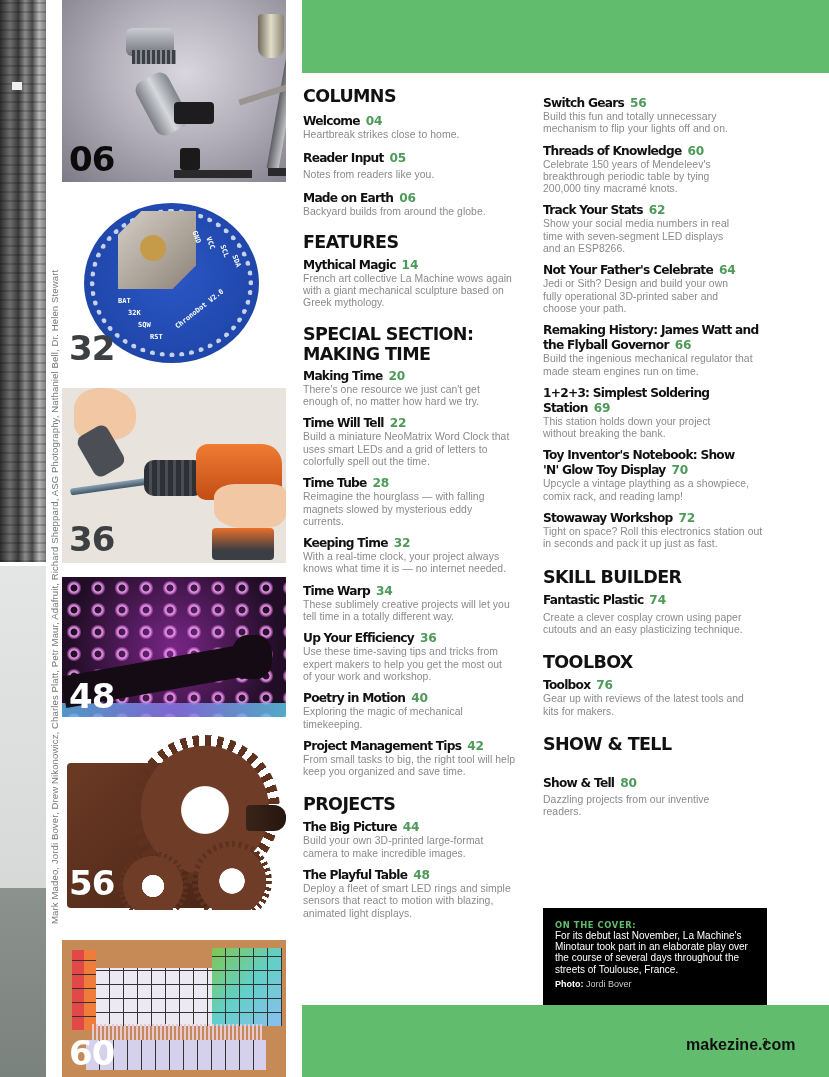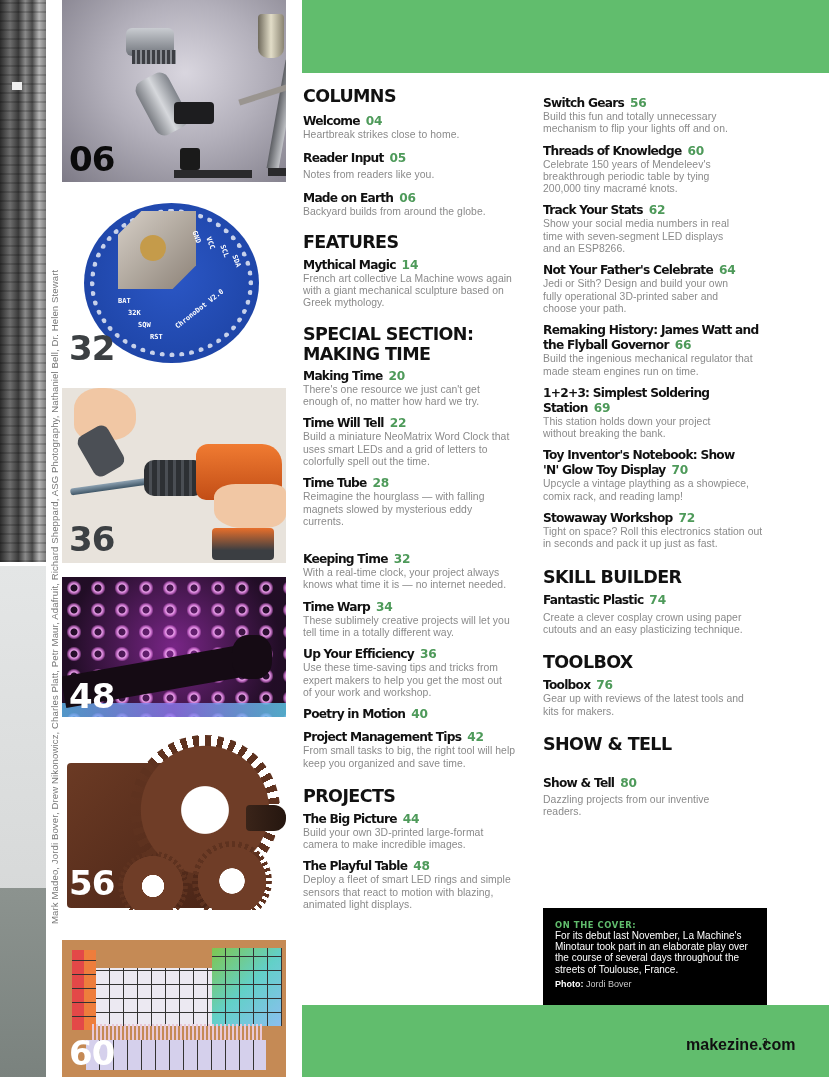--- a/index.html
+++ b/index.html
@@ -235,37 +235,38 @@
   <div class="entry" style="margin-top:8px">
     <div class="entry-title"><span>Time Will Tell</span><span class="entry-page">22</span></div>
     <div class="entry-desc" style="width:215px">Build a miniature NeoMatrix Word Clock that uses smart LEDs and a grid of letters to colorfully spell out the time.</div>
   </div>
 
   <div class="entry" style="margin-top:8px">
     <div class="entry-title"><span>Time Tube</span><span class="entry-page">28</span></div>
     <div class="entry-desc" style="width:206px">Reimagine the hourglass — with falling magnets slowed by mysterious eddy currents.</div>
   </div>
 
-  <div class="entry" style="margin-top:24px">
+  <div class="entry" style="margin-top:8px">
     <div class="entry-title"><span>Keeping Time</span><span class="entry-page">32</span></div>
     <div class="entry-desc" style="width:226px">With a real-time clock, your project always knows what time it is — no internet needed.</div>
   </div>
 
   <div class="entry" style="margin-top:8px">
     <div class="entry-title"><span>Time Warp</span><span class="entry-page">34</span></div>
     <div class="entry-desc" style="width:215px">These sublimely creative projects will let you tell time in a totally different way.</div>
   </div>
 
   <div class="entry" style="margin-top:8px">
     <div class="entry-title"><span>Up Your Efficiency</span><span class="entry-page">36</span></div>
     <div class="entry-desc" style="width:200px">Use these time-saving tips and tricks from expert makers to help you get the most out of your work and workshop.</div>
   </div>
 
   <div class="entry" style="margin-top:8px">
     <div class="entry-title"><span>Poetry in Motion</span><span class="entry-page">40</span></div>
+    <div class="entry-desc" style="width:185px">Exploring the magic of mechanical timekeeping.</div>
   </div>
 
   <div class="entry" style="margin-top:8px">
     <div class="entry-title"><span>Project Management Tips</span><span class="entry-page">42</span></div>
     <div class="entry-desc" style="width:215px">From small tasks to big, the right tool will help keep you organized and save time.</div>
   </div>
 
   <div class="section-h" style="margin-top:16px">PROJECTS</div>
 
   <div class="entry" style="margin-top:6px">

